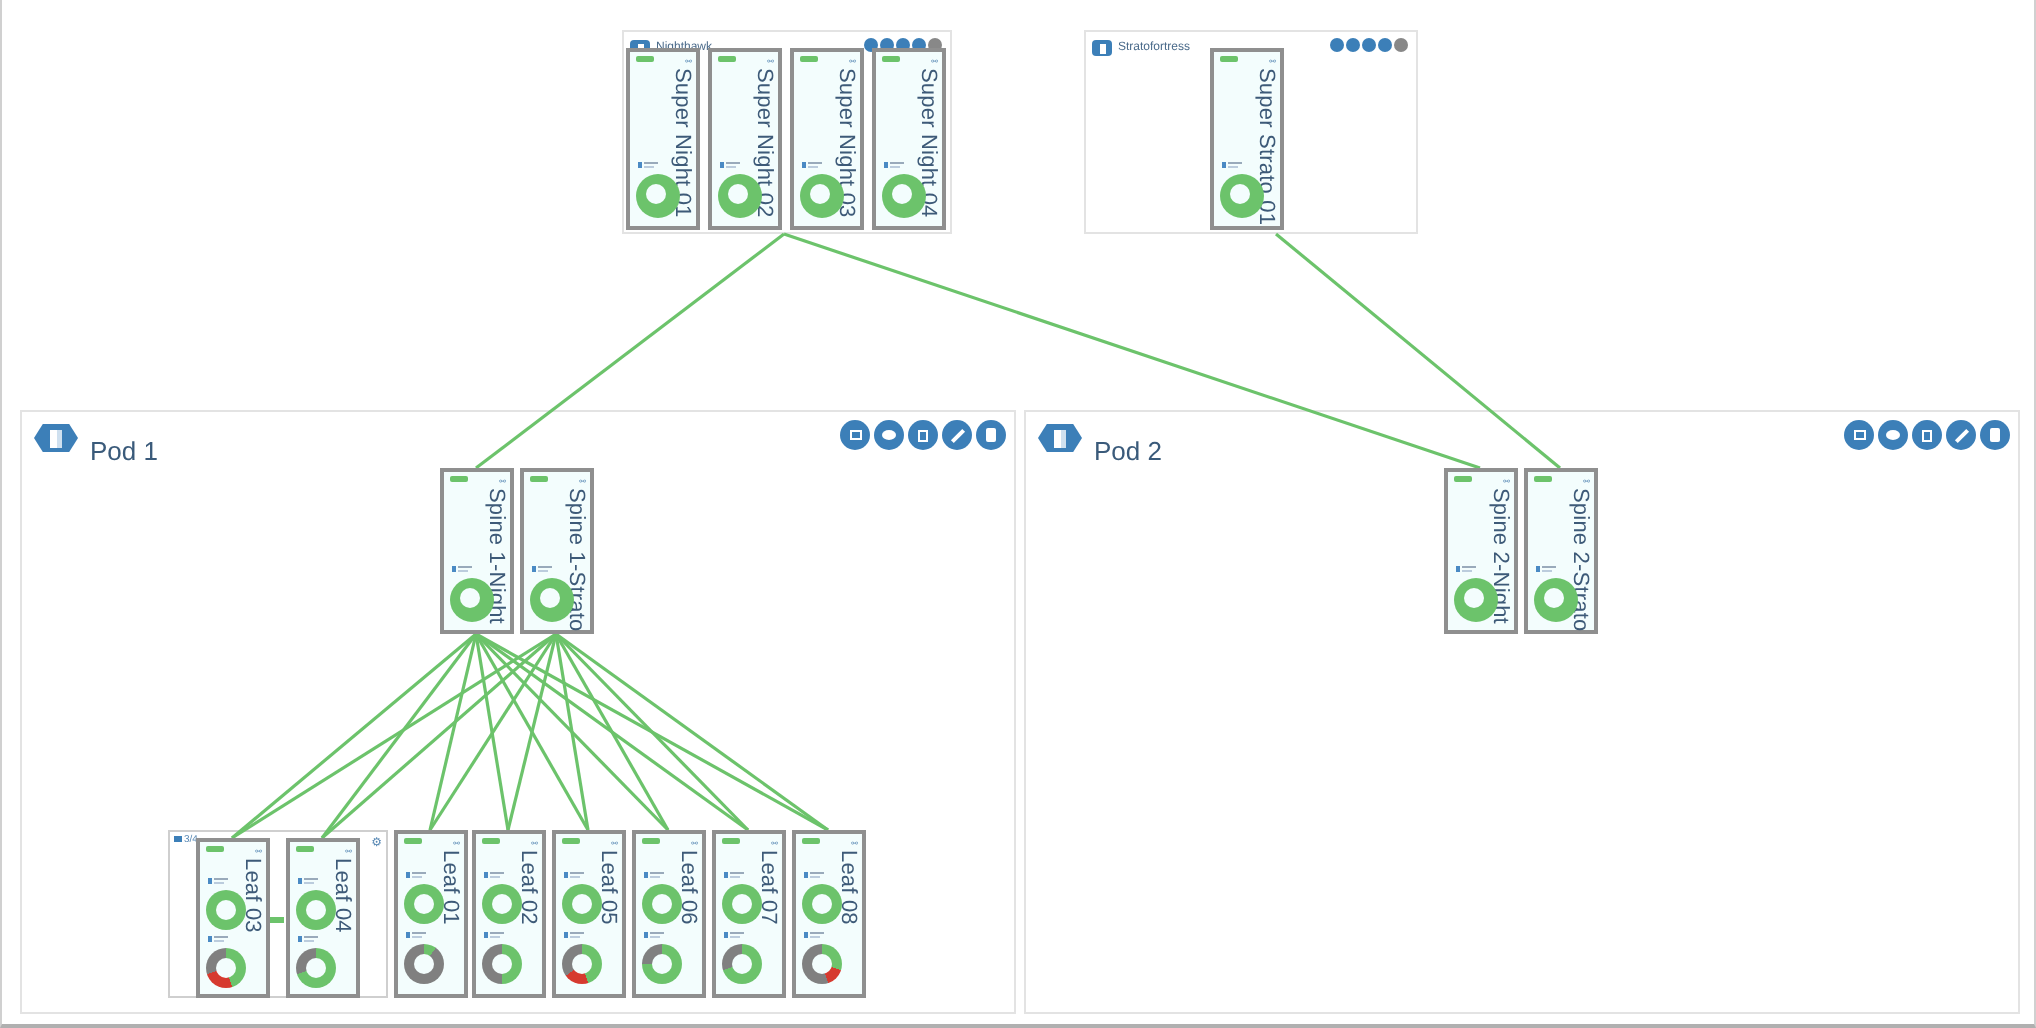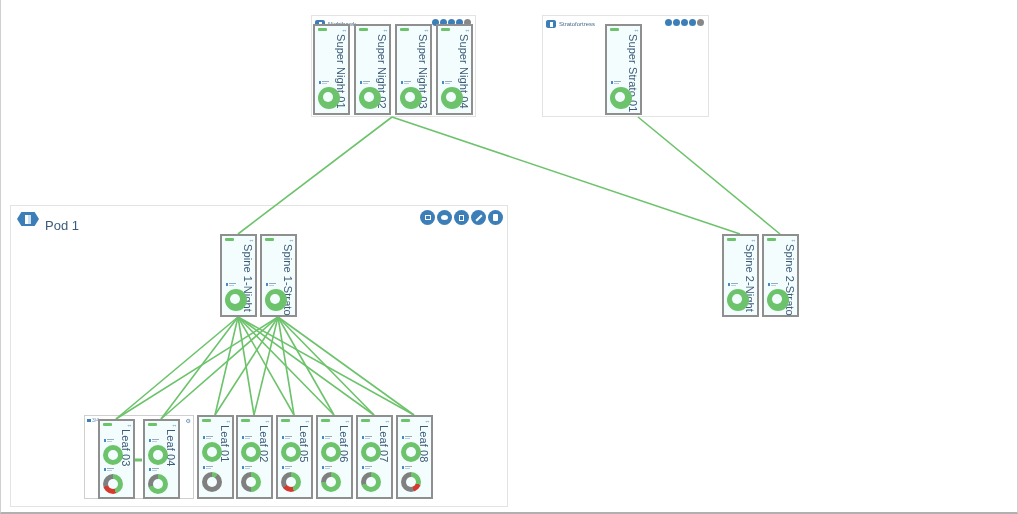--- a/index.html
+++ b/index.html
@@ -93,20 +93,45 @@
         </span>
         <span class="tool">
           <span style="width:8px;height:2px;transform:rotate(-45deg)"></span>
         </span>
         <span class="tool gray">
           <span style="width:5px;height:7px;border-radius:1px"></span>
         </span>
       </div>
   </div>
 
+  <div class="group big" id="g-pod2" style="left:511px;top:205px;width:498px;height:302px;">
+    <div class="g-head">
+      <span class="hexbadge">
+          <i></i>
+        </span>
+      <span class="g-title">Pod 2</span>
+    </div>
+    <div class="g-tools">
+        <span class="tool">
+          <span style="width:6px;height:5px;border:1px solid #fff;background:transparent"></span>
+        </span>
+        <span class="tool">
+          <span style="width:7px;height:5px;border-radius:50%"></span>
+        </span>
+        <span class="tool">
+          <span style="width:5px;height:6px;border:1px solid #fff;background:transparent"></span>
+        </span>
+        <span class="tool">
+          <span style="width:8px;height:2px;transform:rotate(-45deg)"></span>
+        </span>
+        <span class="tool gray">
+          <span style="width:5px;height:7px;border-radius:1px"></span>
+        </span>
+      </div>
+  </div>
 
   <div class="frame" style="left:83px;top:415px;width:110px;height:84px;">
     <span class="ftag"><i></i><span>3/4</span></span>
     <span class="fr">⚙</span>
   </div>
 
   <div id="devices">
       <div class="device" style="left: 312px; top: 24px; height: 91px;">
     <span class="led"></span>
     <span class="mini">⚯</span>

